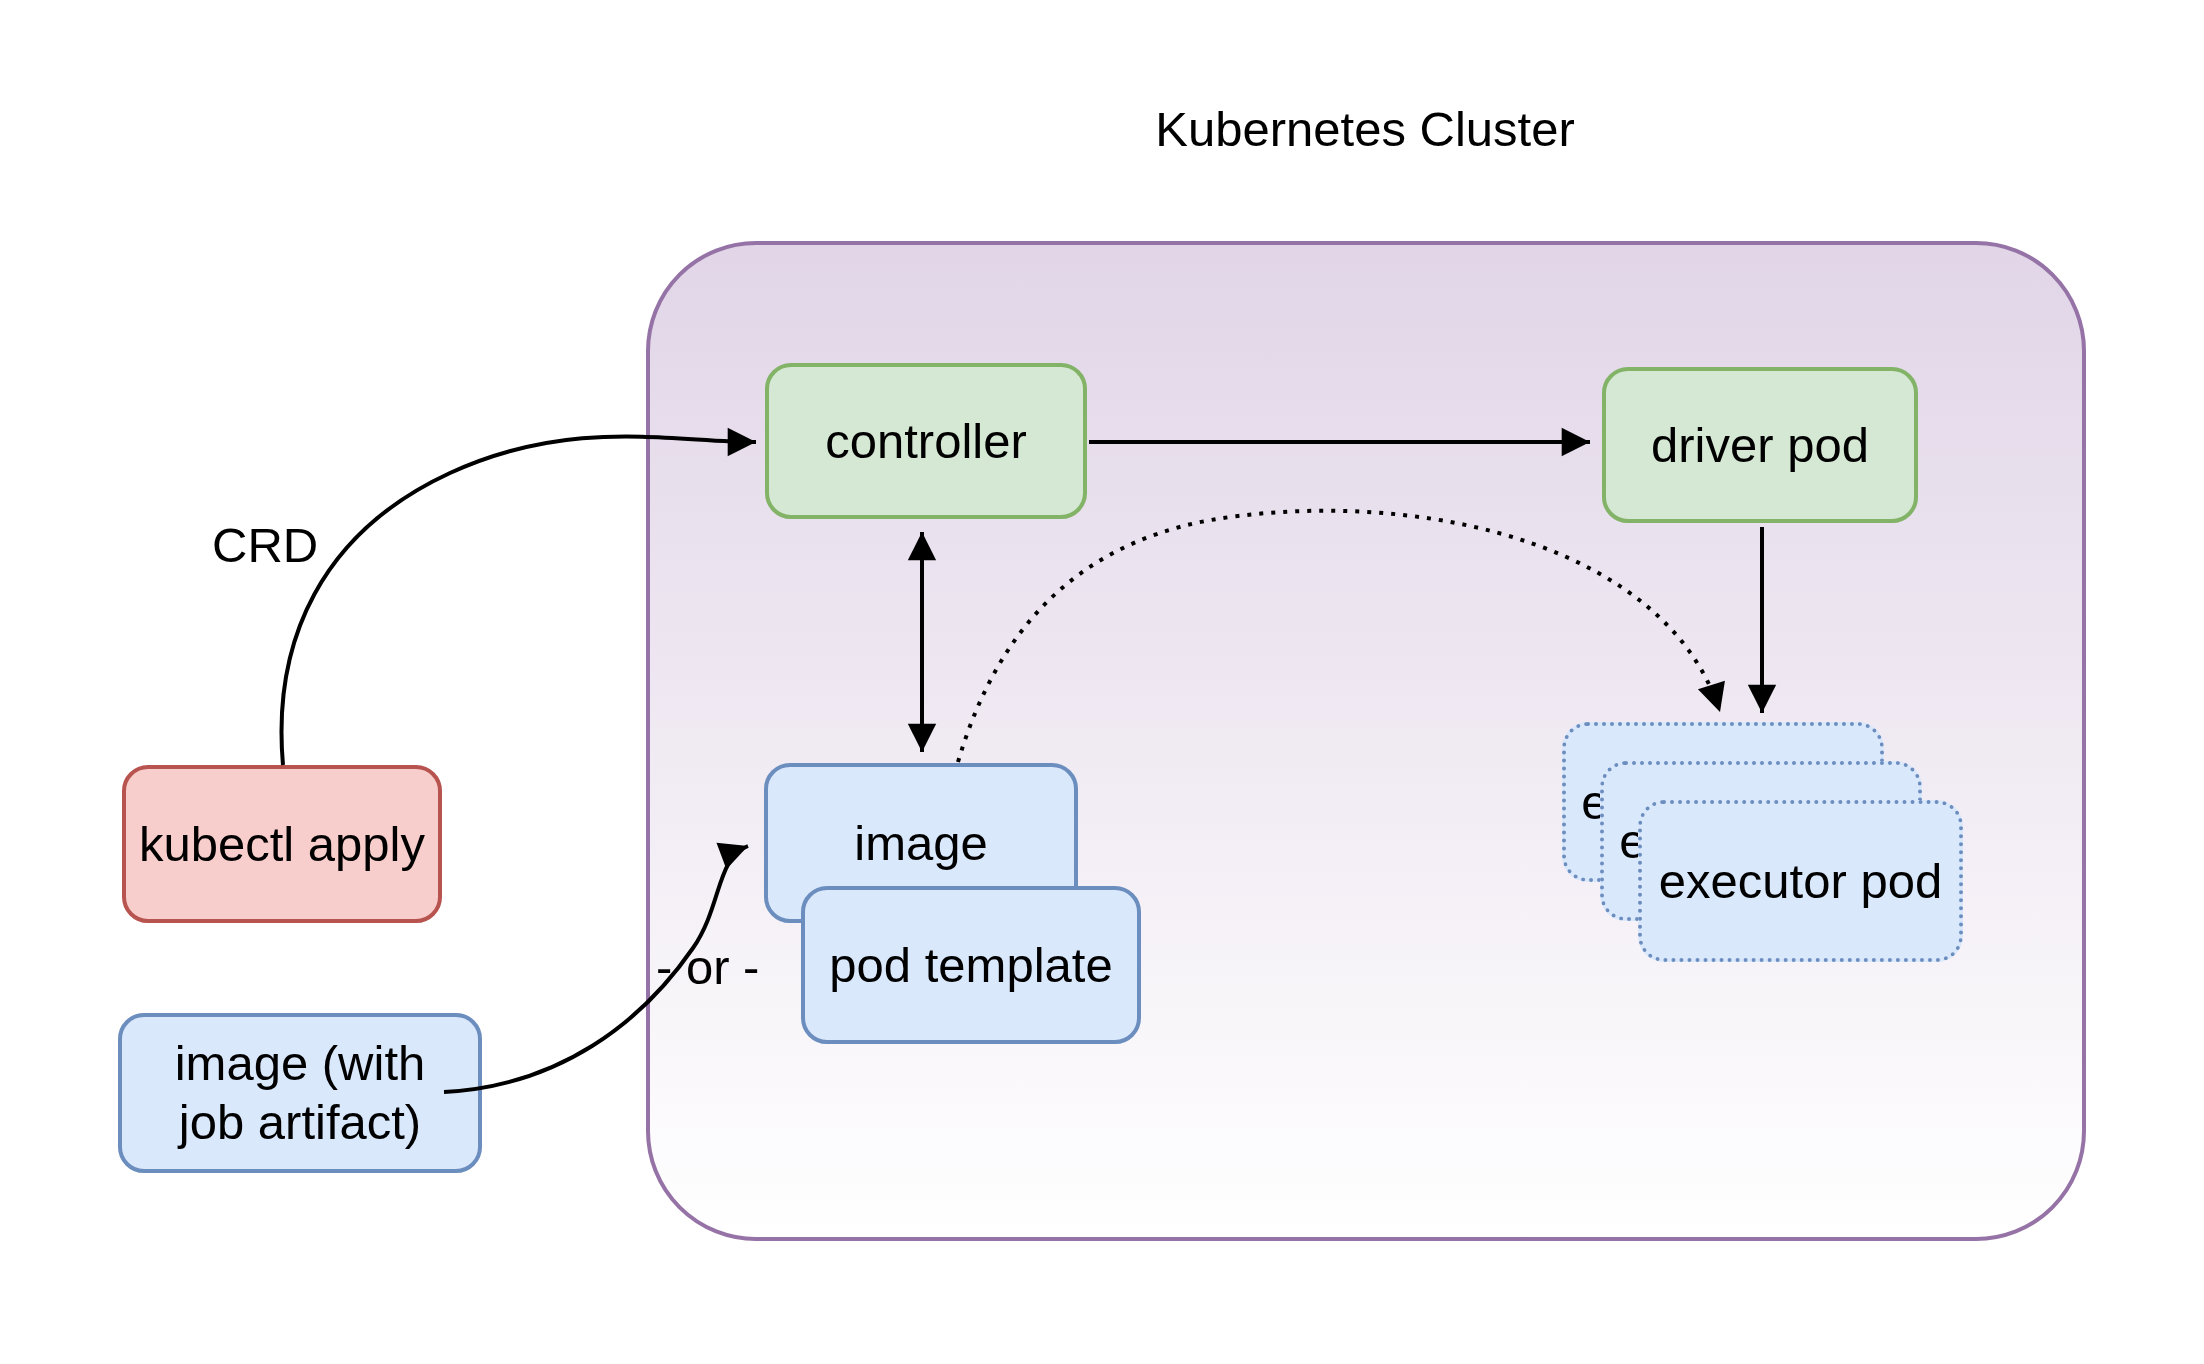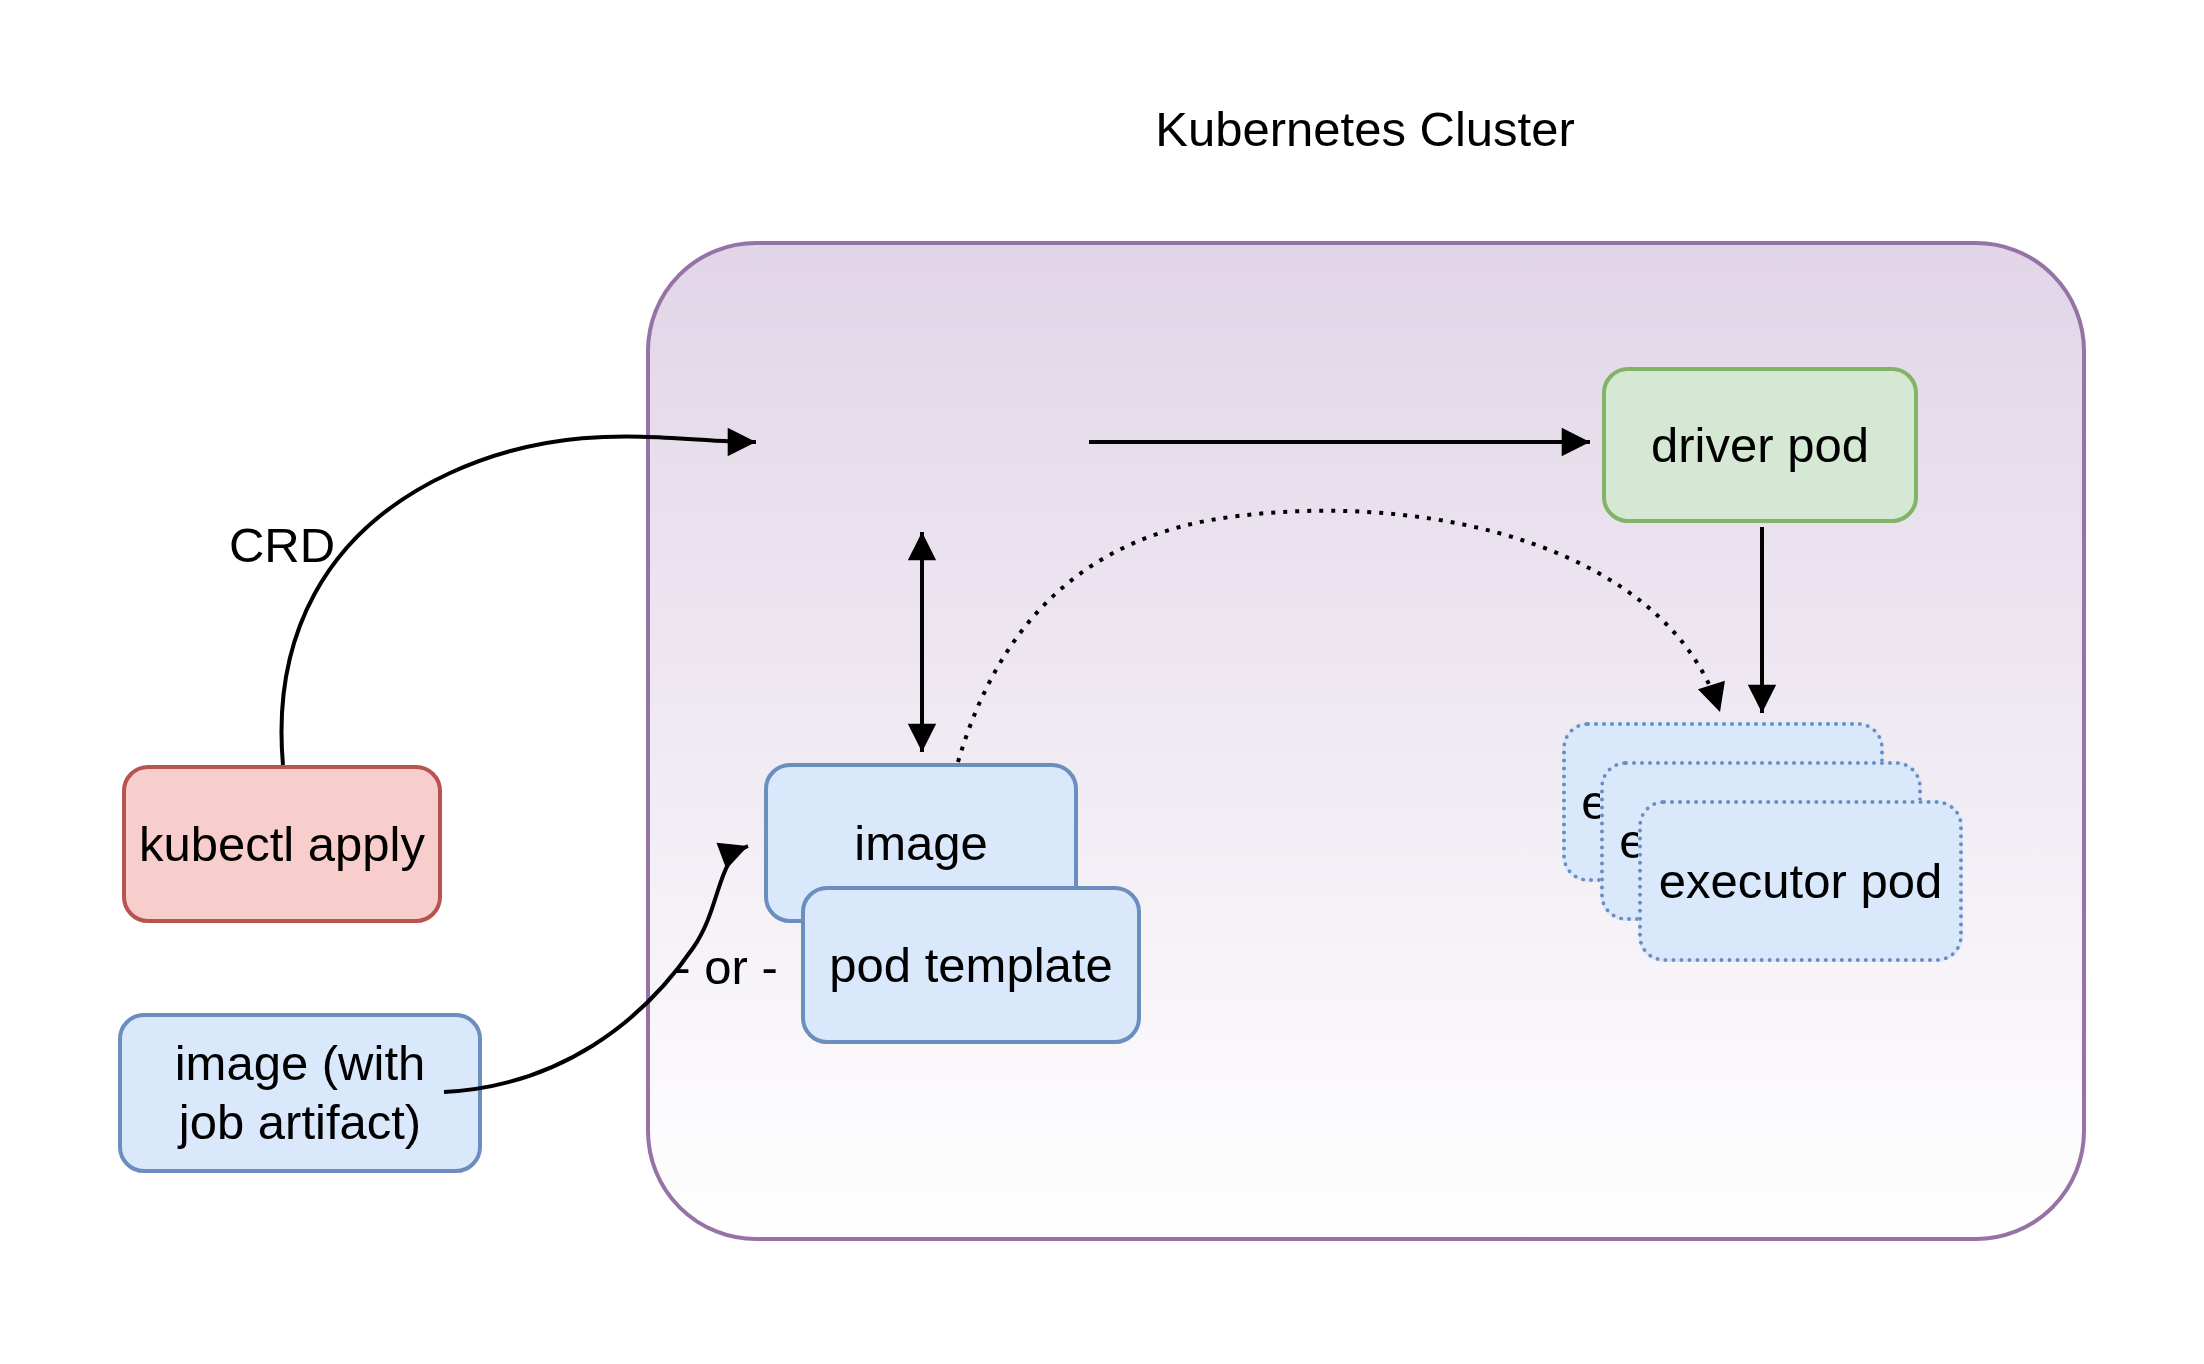--- a/index.html
+++ b/index.html
@@ -36,38 +36,41 @@
   .n-controller {left:765px;  top:363px;  width:322px; height:156px;}
   .n-driver     {left:1602px; top:367px;  width:316px; height:156px;}
   .n-image      {left:764px;  top:763px;  width:314px; height:160px; z-index:3;}
   .n-podtpl     {left:801px;  top:886px;  width:340px; height:158px; z-index:4;}
   .n-kubectl    {left:122px;  top:765px;  width:320px; height:158px;}
   .n-artifact   {left:118px;  top:1013px; width:364px; height:160px; padding:0 34px;}
   .n-exec-back  {left:1562px; top:722px;  width:322px; height:160px; z-index:3;}
   .n-exec-mid   {left:1600px; top:761px;  width:322px; height:160px; z-index:4;}
   .n-exec-front {left:1638px; top:800px;  width:325px; height:162px; z-index:5;}
 
-  .edge-label{position:absolute;text-align:center;z-index:2;}
+  .edge-label{position:absolute;z-index:2;}
   .lbl-crd{left:212px;top:516px;width:140px;}
   .lbl-or {left:656px;top:938px;width:140px;}
 
   svg.edges{position:absolute;left:0;top:0;width:2204px;height:1364px;z-index:6;pointer-events:none;}
   svg.edges path.line{fill:none;stroke:var(--arrow);stroke-width:4;}
   svg.edges path.dotted{stroke-dasharray:4 8;}
   svg.edges marker path{fill:var(--arrow);stroke:none;}
 </style>
 </head>
 <body>
 
 <div class="canvas">
 
   <div class="diagram-title">Kubernetes Cluster</div>
 
   <div class="cluster"></div>
 
+  <div class="node green n-controller">
+    <span>controller</span>
+  </div>
 
   <div class="node green n-driver">
     <span>driver pod</span>
   </div>
 
   <div class="node blue n-image">
     <span>image</span>
   </div>
 
   <div class="node blue n-podtpl">

